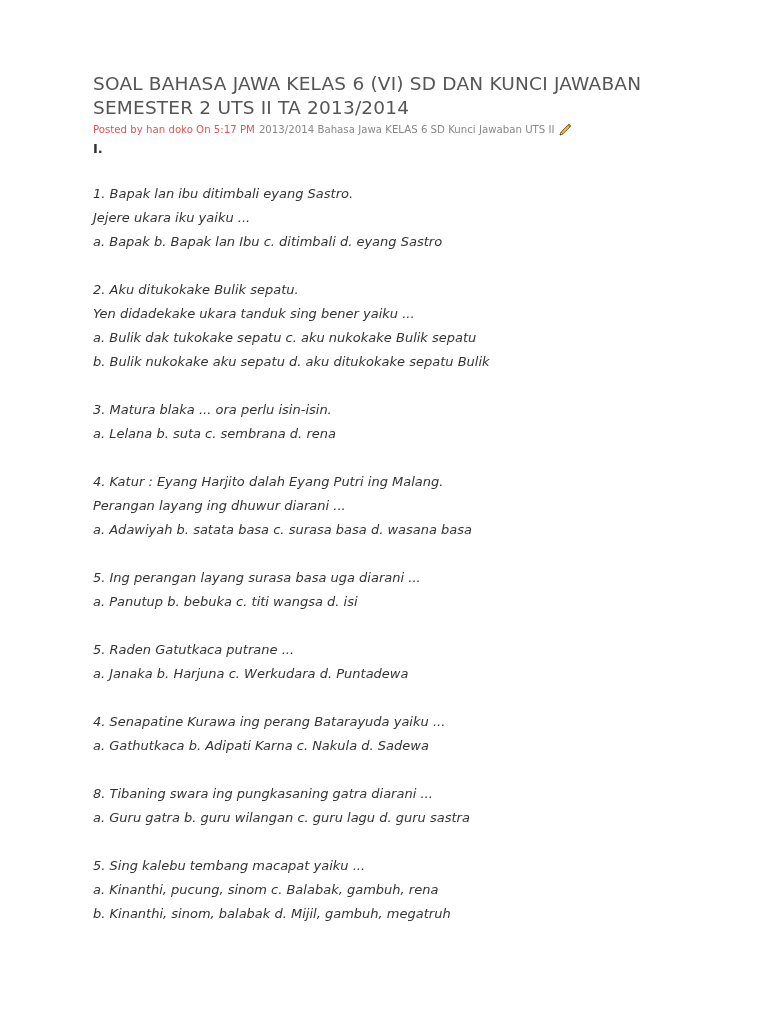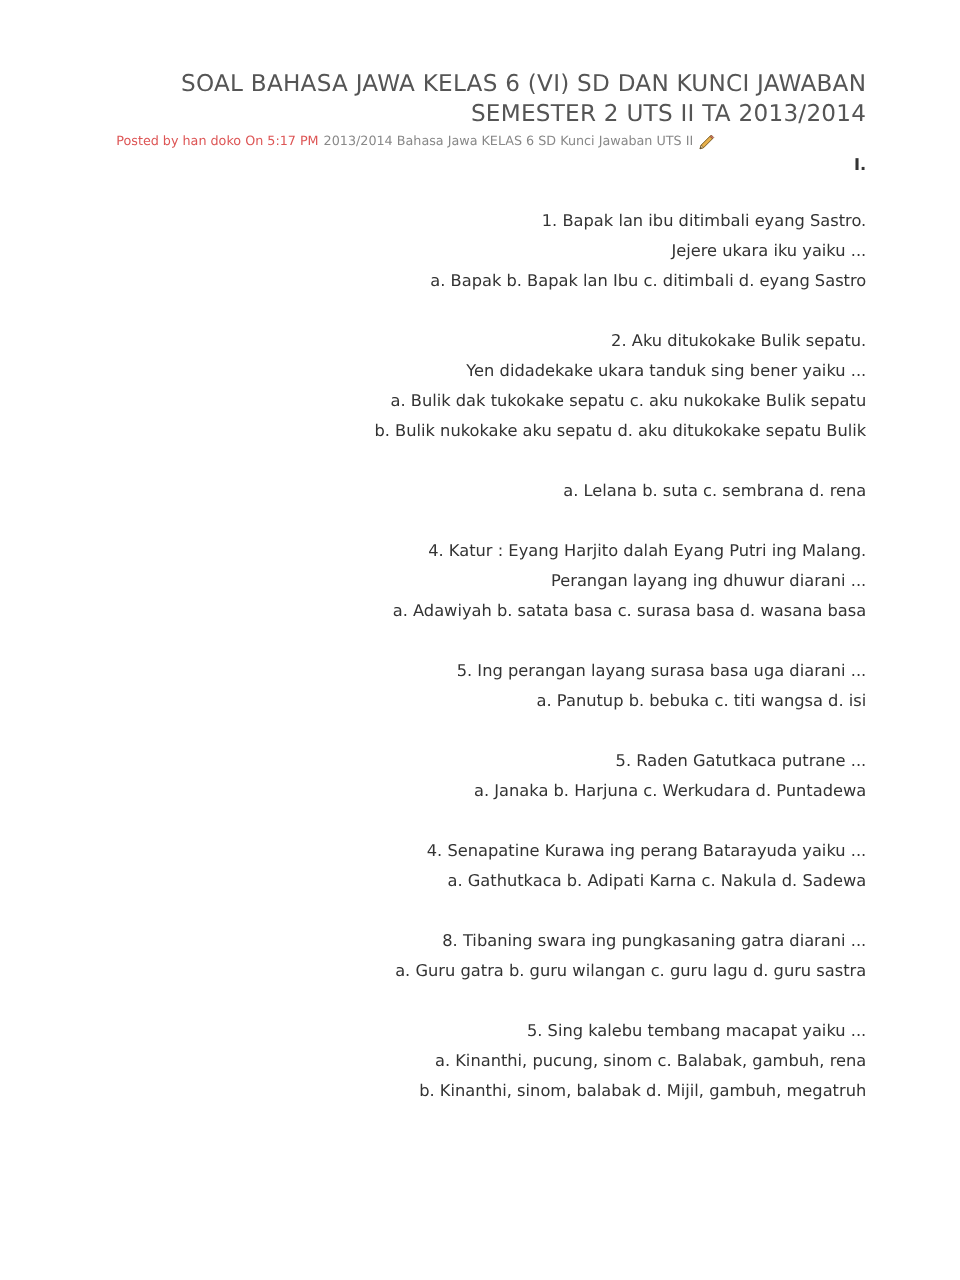--- a/index.html
+++ b/index.html
@@ -11,23 +11,22 @@
       width: 768px;
       height: 1024px;
       overflow: hidden;
       position: relative;
       font-family: "DejaVu Sans", sans-serif;
       color: #333333;
     }
     .post {
       position: absolute;
       left: 93px;
-      top: 56px;
+      top: 72px;
       width: 600px;
-      text-align: right;
     }
     .post-title {
       font-family: "DejaVu Sans", sans-serif;
       font-size: 18.5px;
       line-height: 24px;
       color: #555555;
       font-weight: normal;
       margin: 0;
       letter-spacing: 0.2px;
     }
@@ -59,20 +58,21 @@
       font-weight: bold;
       color: #333333;
       margin-top: 3px;
       line-height: 18px;
     }
     .questions {
       margin-top: 24px;
     }
     .question {
       margin-bottom: 24px;
+      font-style: italic;
     }
     .line {
       font-size: 13px;
       line-height: 24px;
       color: #333333;
       white-space: nowrap;
     }
   </style>
 </head>
 <body>
@@ -101,20 +101,21 @@
       <div class="line">Jejere ukara iku yaiku ...</div>
       <div class="line">a. Bapak b. Bapak lan Ibu c. ditimbali d. eyang Sastro</div>
     </div>
     <div class="question">
       <div class="line">2. Aku ditukokake Bulik sepatu.</div>
       <div class="line">Yen didadekake ukara tanduk sing bener yaiku ...</div>
       <div class="line">a. Bulik dak tukokake sepatu c. aku nukokake Bulik sepatu</div>
       <div class="line">b. Bulik nukokake aku sepatu d. aku ditukokake sepatu Bulik</div>
     </div>
     <div class="question">
+      <div class="line">3. Matura blaka ... ora perlu isin-isin.</div>
       <div class="line">a. Lelana b. suta c. sembrana d. rena</div>
     </div>
     <div class="question">
       <div class="line">4. Katur : Eyang Harjito dalah Eyang Putri ing Malang.</div>
       <div class="line">Perangan layang ing dhuwur diarani ...</div>
       <div class="line">a. Adawiyah b. satata basa c. surasa basa d. wasana basa</div>
     </div>
     <div class="question">
       <div class="line">5. Ing perangan layang surasa basa uga diarani ...</div>
       <div class="line">a. Panutup b. bebuka c. titi wangsa d. isi</div>

